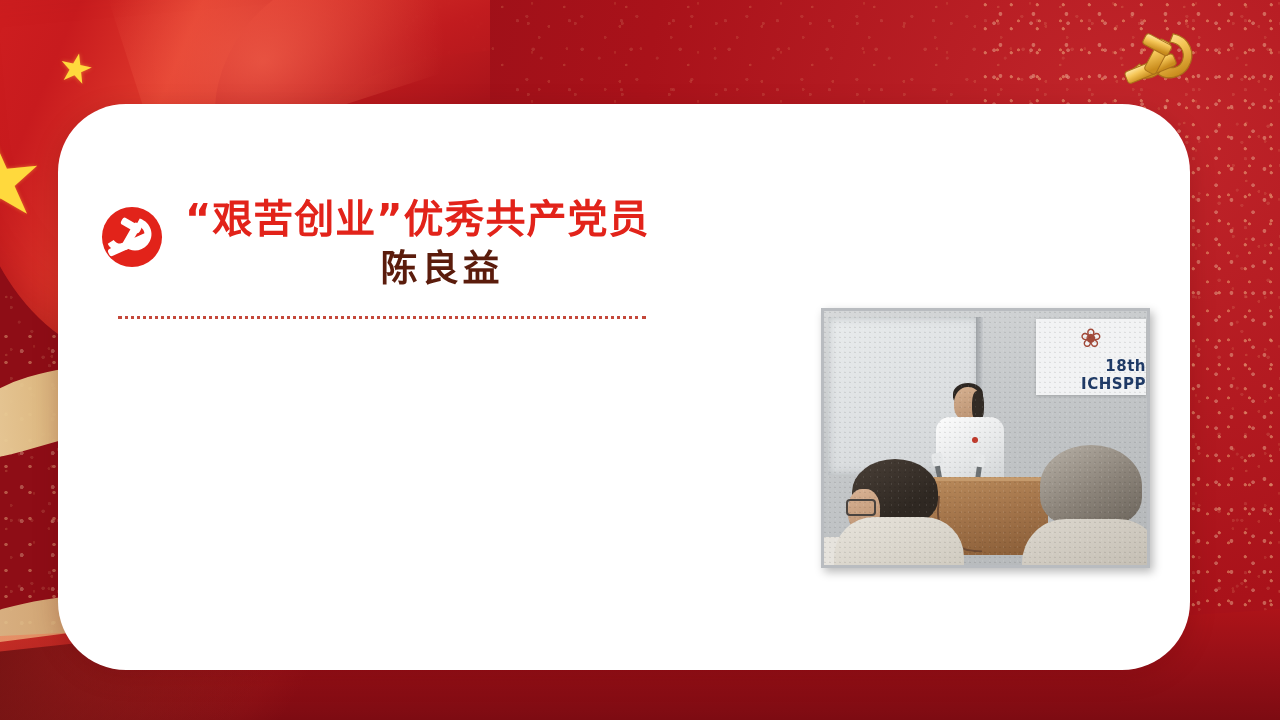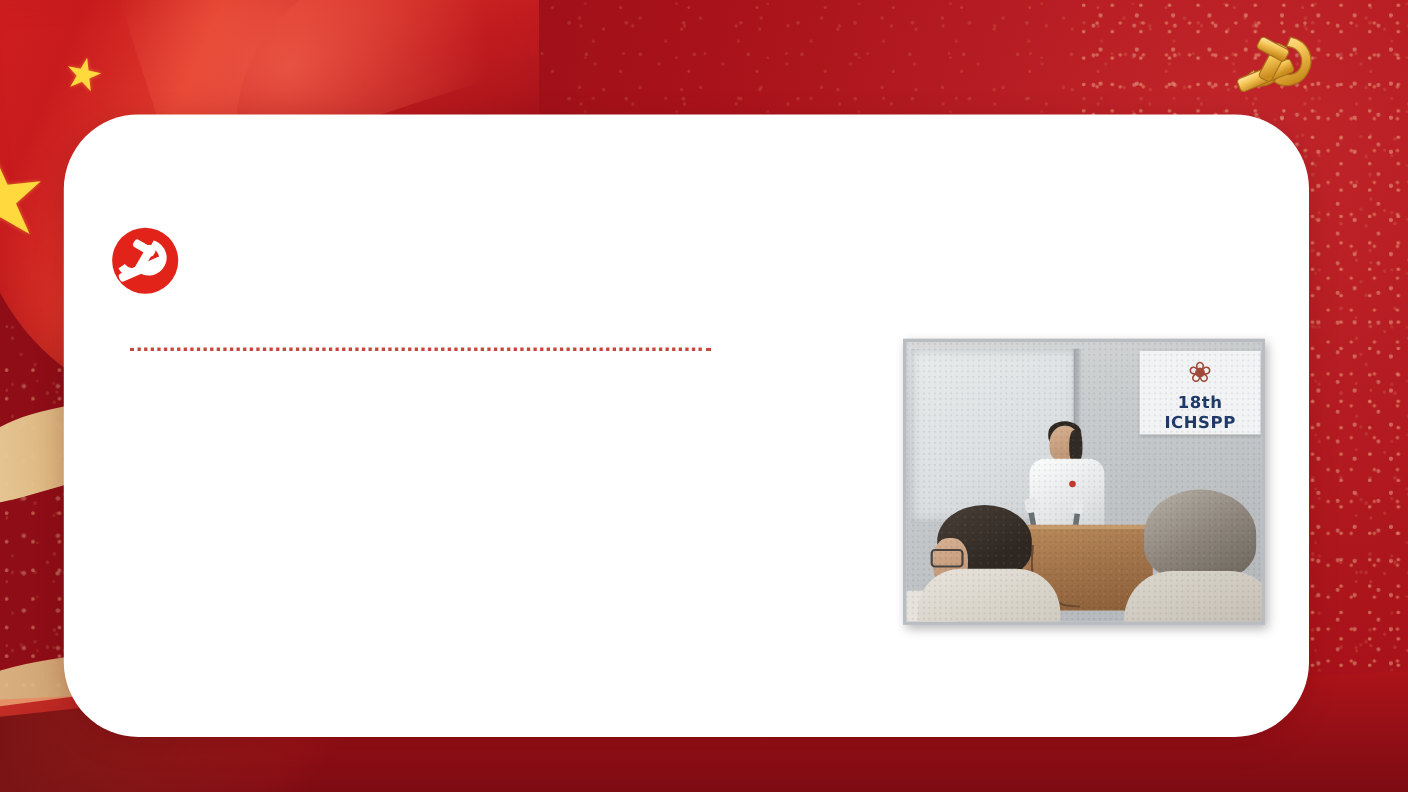--- a/index.html
+++ b/index.html
@@ -302,21 +302,21 @@
   .ph-plum {
     position: absolute; left: 50%; top: 6px;
     transform: translateX(-50%);
     width: 26px; height: 26px;
     font-size: 26px; line-height: 26px;
     color: #a24a3a;
     text-align: center;
   }
   .ph-banner-text {
     position: absolute; left: 0; right: 0; top: 38px;
-    text-align: center;
+    text-align: right;
     font-family: "DejaVu Sans", "Liberation Sans", sans-serif;
     font-size: 15px;
     font-weight: 700;
     color: #1f3a66;
     letter-spacing: .5px;
   }
   .ph-speaker-head {
     position: absolute; left: 130px; top: 76px;
     width: 28px; height: 34px;
     border-radius: 48% 48% 44% 44%;
@@ -504,20 +504,24 @@
           <g fill="#ffffff">
             <path d="M40 13 C52 17 56 31 48 40 C42 47 31 48 25 42 L30 36 C34 40 41 39 44 34 C47 27 43 21 36 20 Z"></path>
             <path d="M25 42 C19 48 10 46 7 39 L13 35 C16 39 21 40 24 37 Z"></path>
             <rect x="6" y="36" width="44" height="8" rx="3" transform="rotate(-24 28 40)"></rect>
             <rect x="27" y="16" width="8" height="30" rx="3" transform="rotate(30 31 31)"></rect>
             <rect x="20" y="16" width="22" height="8" rx="3" transform="rotate(30 31 20)"></rect>
           </g>
         </svg>
       </div>
 
+      <div class="title-text">
+        <div class="title-main">“艰苦创业”优秀共产党员</div>
+        <div class="title-name">陈良益</div>
+      </div>
     </div>
 
     <div class="divider"></div>
 
 
     <div class="photo">
       <div class="photo-inner">
         <div class="ph-wall"></div>
         <div class="ph-screen"></div>
         <div class="ph-screen-edge"></div>

